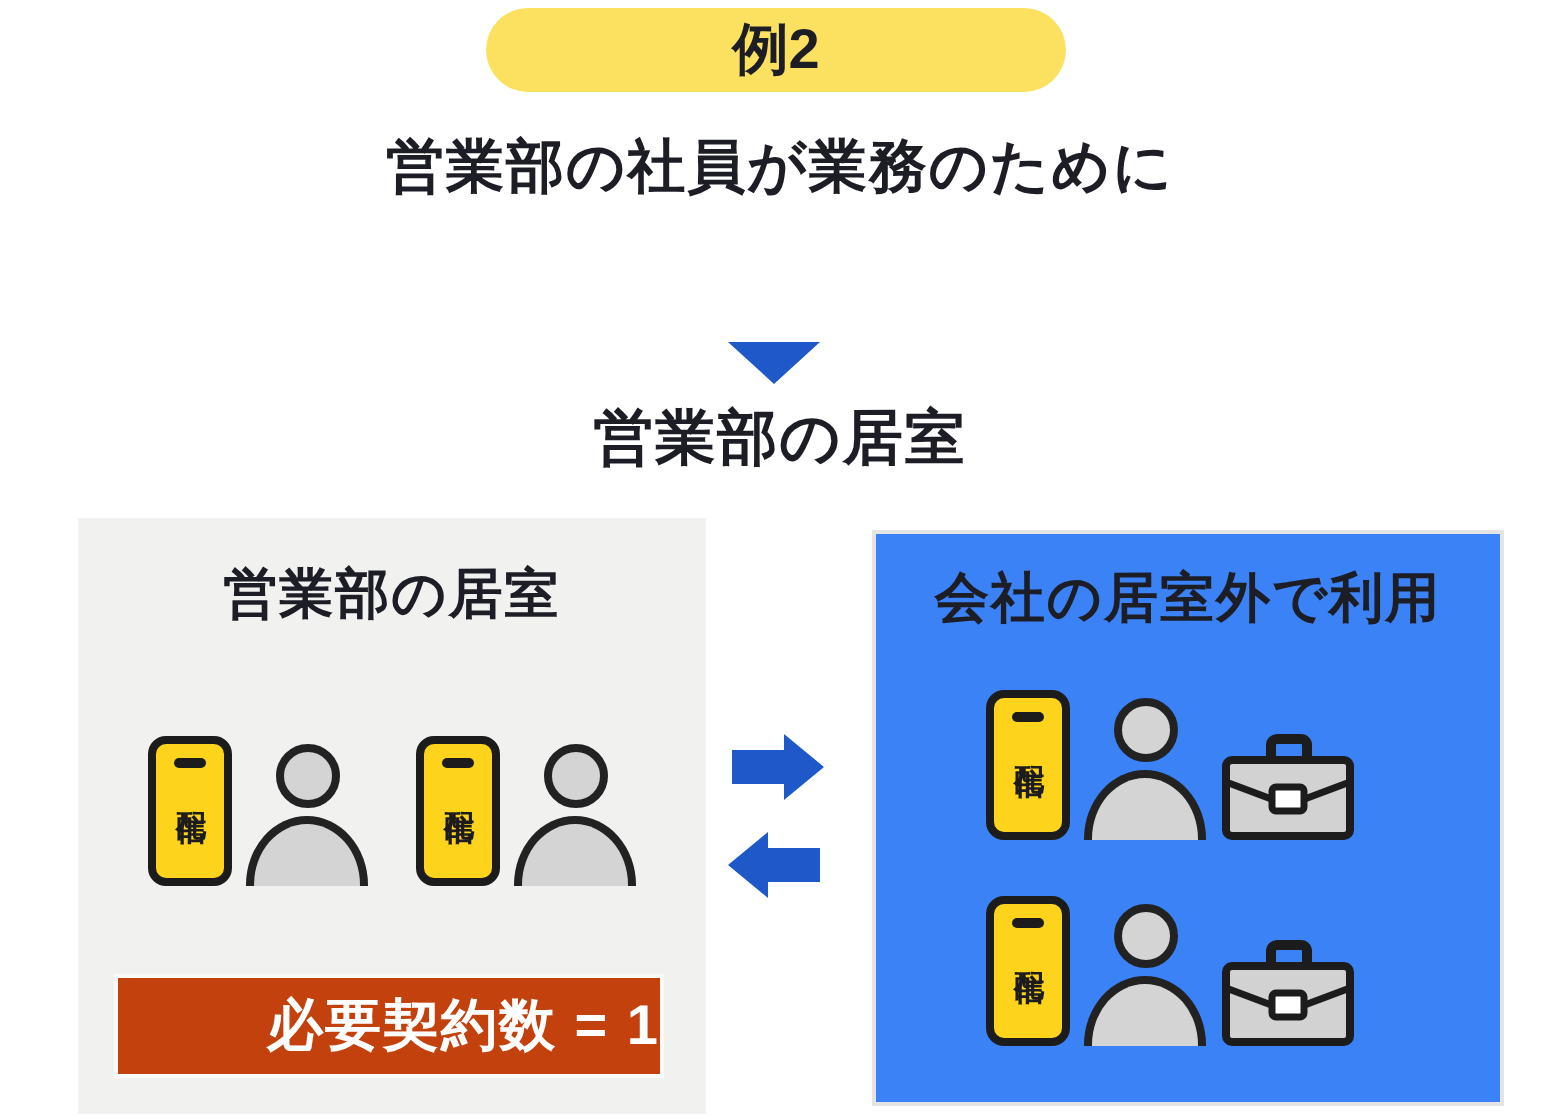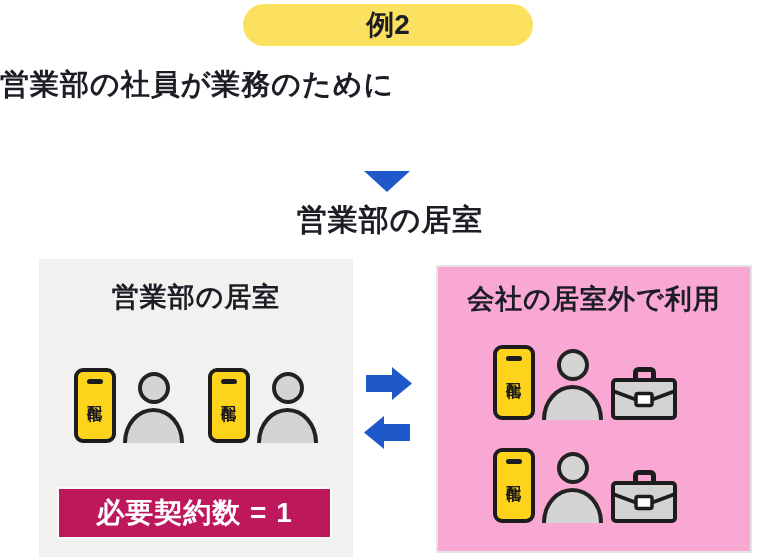--- a/index.html
+++ b/index.html
@@ -15,21 +15,21 @@
   .title-pill {
     position: absolute; left: 243px; top: 4px; width: 290px; height: 42px;
     background: #fce160; border-radius: 22px;
     display: flex; align-items: center; justify-content: center;
     font-size: 28px; font-weight: 700; color: #1d1d26;
   }
 
   
   .description {
     position: absolute; left: 0; top: 60px; width: 780px;
-    text-align: left; font-size: 29px; font-weight: 700;
+    text-align: center; font-size: 29px; font-weight: 700;
     line-height: 48px; letter-spacing: 1px; color: #1d1d26;
   }
 
   
   .tri-down {
     position: absolute; left: 364px; top: 171px; width: 0; height: 0;
     border-left: 23px solid transparent; border-right: 23px solid transparent;
     border-top: 21px solid #1f58c8;
   }
 
@@ -40,21 +40,21 @@
     line-height: 40px; letter-spacing: 1px; color: #1d1d26;
   }
 
   
   .panel-left {
     position: absolute; left: 39px; top: 259px; width: 314px; height: 298px;
     background: #f1f1f0;
   }
   .panel-right {
     position: absolute; left: 436px; top: 265px; width: 316px; height: 288px;
-    background: #f9a8d4; border: 2px solid #e4e4e4; box-sizing: border-box;
+    background: #3b82f6; border: 2px solid #e4e4e4; box-sizing: border-box;
   }
   .panel-title {
     margin-top: 20px; text-align: center;
     font-size: 27px; font-weight: 700; letter-spacing: 1px; color: #1d1d26;
   }
   .panel-right .panel-title { margin-top: 14px; }
 
   .icon-row { position: absolute; display: flex; align-items: flex-start; }
   .row-left { top: 109px; left: 35px; }
   .row-right-1 { top: 78px; left: 55px; }
@@ -93,22 +93,22 @@
   .briefcase { align-self: flex-end; flex: 0 0 auto; }
 
   
   .gap7 { width: 7px; flex: 0 0 auto; }
   .gap8 { width: 8px; flex: 0 0 auto; }
   .gap24 { width: 24px; flex: 0 0 auto; }
 
   
   .contract-badge {
     position: absolute; left: 18px; top: 228px; width: 275px; height: 52px;
-    background: #be185d; border: 2px solid #fafafa; box-sizing: border-box;
-    display: flex; align-items: center; justify-content: center;
+    background: #c2410c; border: 2px solid #fafafa; box-sizing: border-box;
+    display: flex; align-items: center; justify-content: flex-end;
     color: #ffffff; font-size: 28px; font-weight: 700; letter-spacing: 1px;
   }
 
   
   .arrow-right-wrap { position: absolute; left: 366px; top: 367px; }
   .arrow-left-wrap  { position: absolute; left: 364px; top: 416px; }
 </style>
 </head>
 <body>
 

